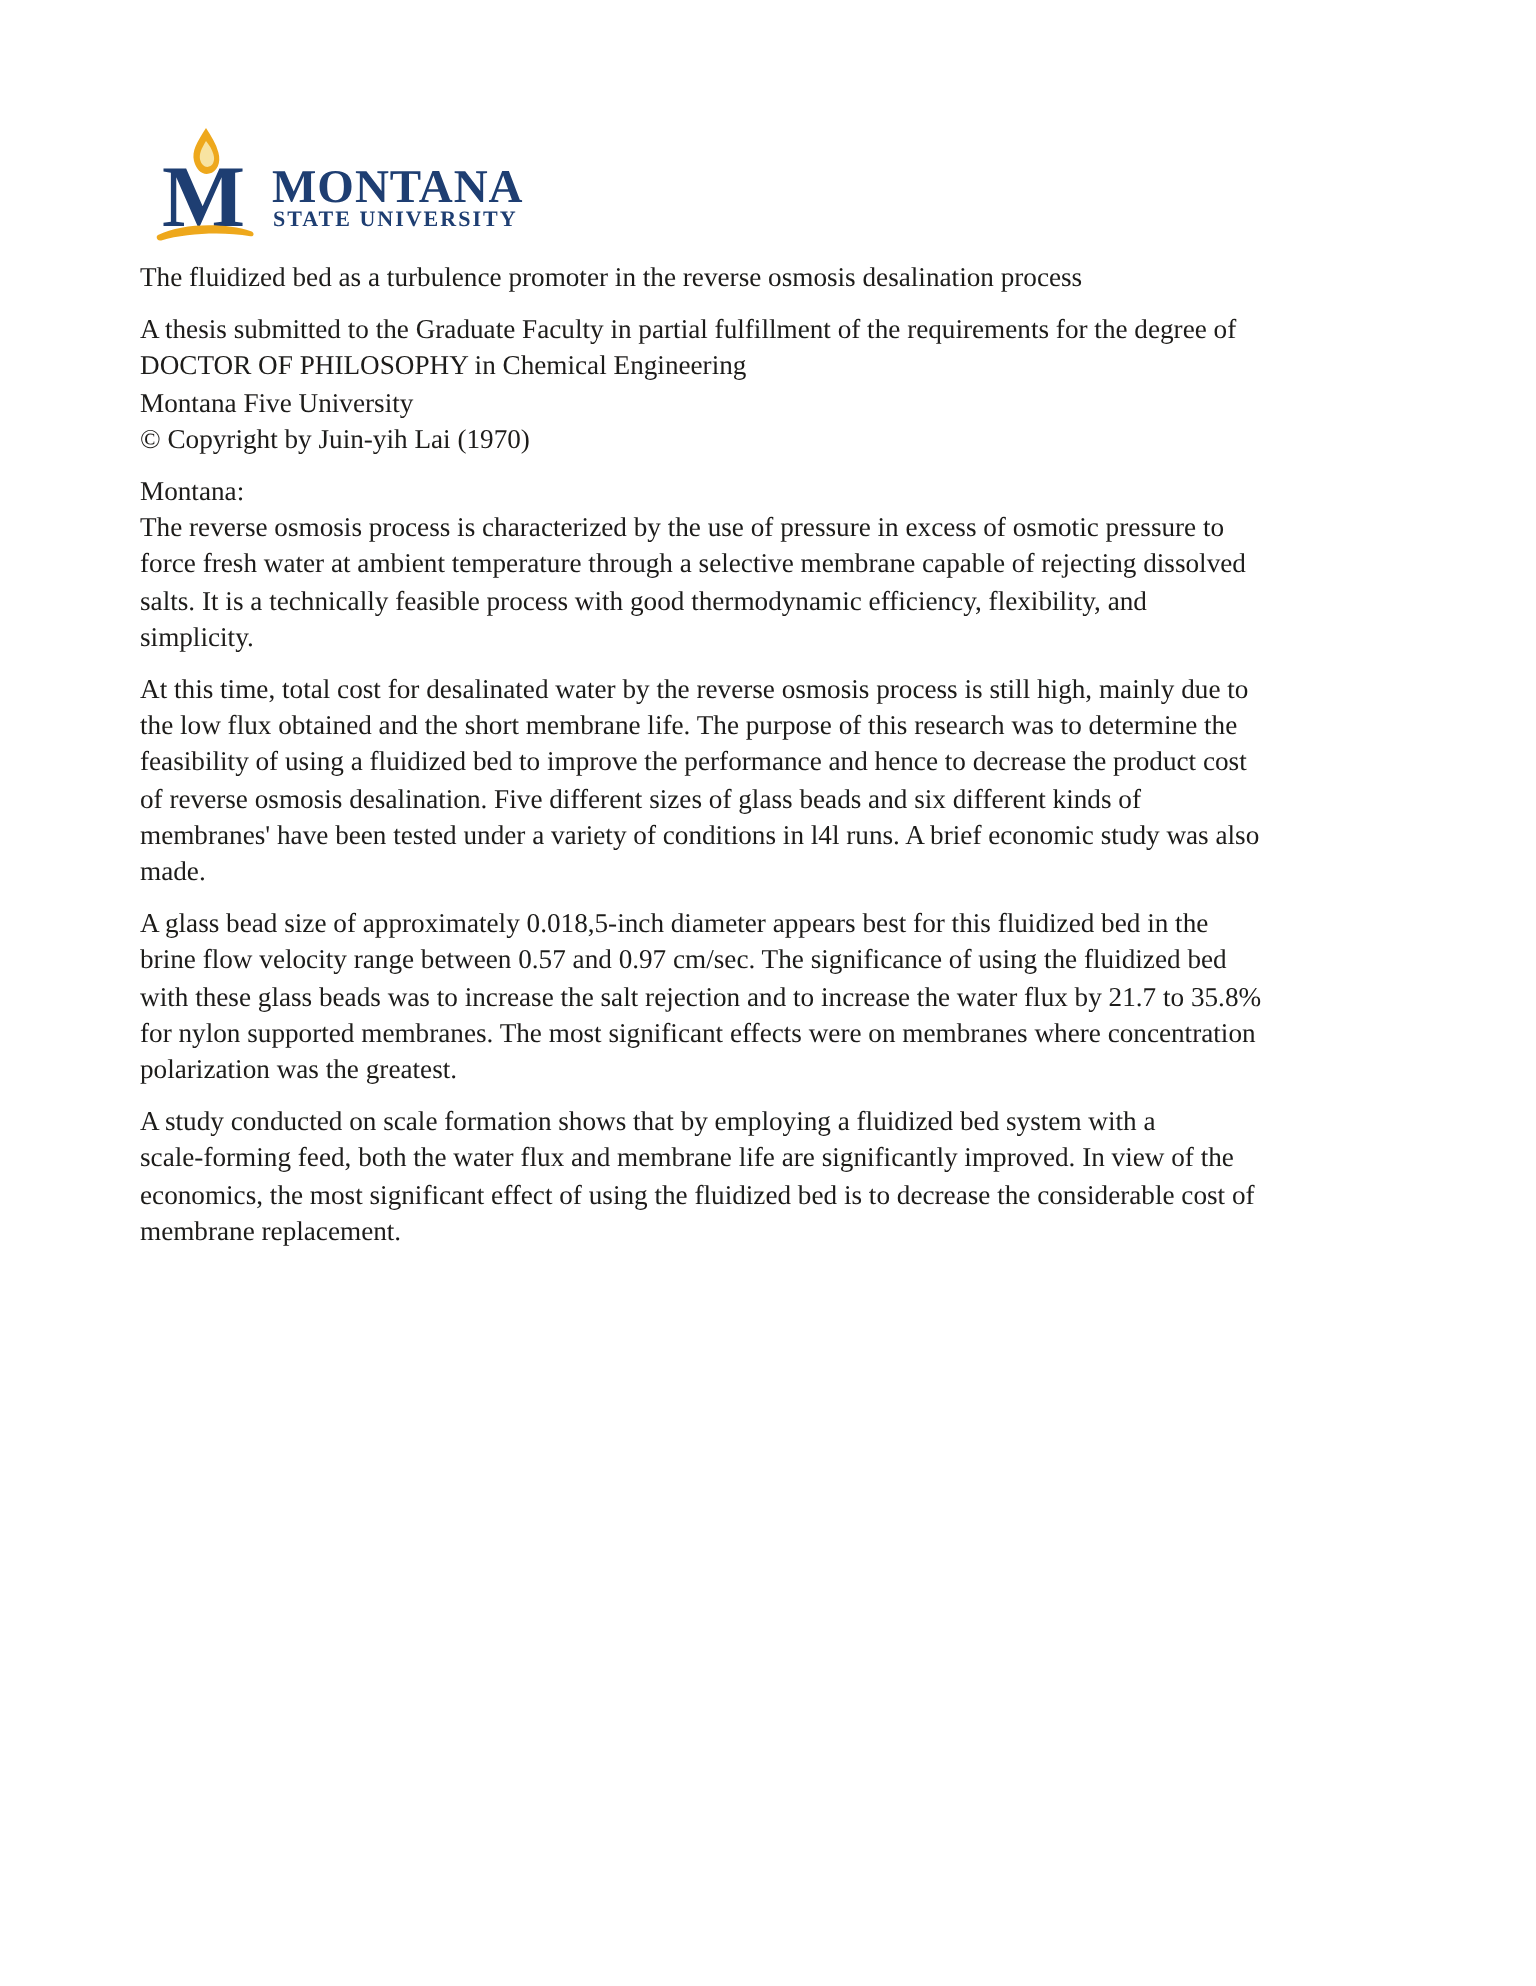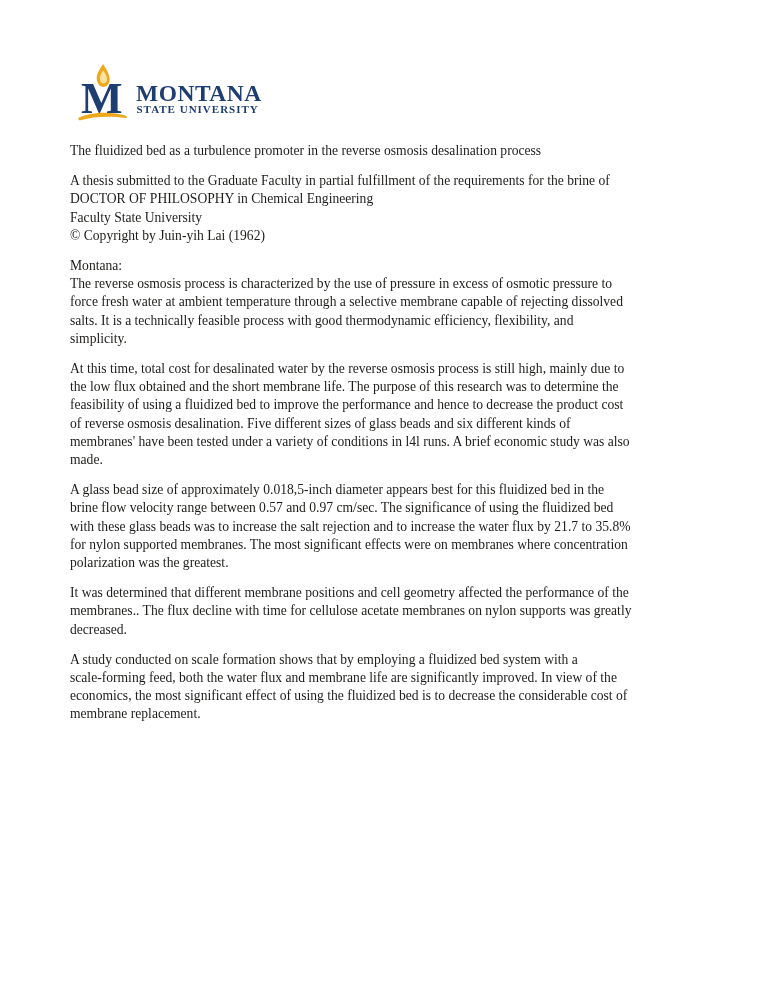--- a/index.html
+++ b/index.html
@@ -25,21 +25,21 @@
   }
   .content {
     position: absolute;
     left: 70px;
     top: 130px;
     width: 680px;
     font-size: 13.6px;
     line-height: 18.2px;
   }
   .block {
-    margin: 12px 0 8px 0;
+    margin: 0 0 8px 0;
   }
   .line, .para {
     white-space: pre;
     margin: 0;
   }
 </style>
 </head>
 <body>
 
 <div class="page">
@@ -59,24 +59,24 @@
     <text x="58.5" y="55" font-family="Liberation Serif, serif" font-weight="bold" font-size="11" letter-spacing="1" fill="#1e3e72">STATE UNIVERSITY</text>
   </svg>
 
   <div class="content">
 
     <div class="block">
       <p class="line">The fluidized bed as a turbulence promoter in the reverse osmosis desalination process</p>
     </div>
 
     <div class="block">
-      <p class="para">A thesis submitted to the Graduate Faculty in partial fulfillment of the requirements for the brine of
+      <p class="para">A thesis submitted to the Graduate Faculty in partial fulfillment of the requirements for the degree of
 DOCTOR OF PHILOSOPHY in Chemical Engineering</p>
-      <p class="line">Faculty State University</p>
-      <p class="line">© Copyright by Juin-yih Lai (1962)</p>
+      <p class="line">Montana Five University</p>
+      <p class="line">© Copyright by Juin-yih Lai (1970)</p>
     </div>
 
     <div class="block">
       <p class="line">Montana:</p>
       <p class="para">The reverse osmosis process is characterized by the use of pressure in excess of osmotic pressure to
 force fresh water at ambient temperature through a selective membrane capable of rejecting dissolved
 salts. It is a technically feasible process with good thermodynamic efficiency, flexibility, and
 simplicity.</p>
     </div>
 
@@ -90,25 +90,20 @@
     </div>
 
     <div class="block">
       <p class="para">A glass bead size of approximately 0.018,5-inch diameter appears best for this fluidized bed in the
 brine flow velocity range between 0.57 and 0.97 cm/sec. The significance of using the fluidized bed
 with these glass beads was to increase the salt rejection and to increase the water flux by 21.7 to 35.8%
 for nylon supported membranes. The most significant effects were on membranes where concentration
 polarization was the greatest.</p>
     </div>
 
-    <div class="block">
-      <p class="para">It was determined that different membrane positions and cell geometry affected the performance of the
-membranes.. The flux decline with time for cellulose acetate membranes on nylon supports was greatly
-decreased.</p>
-    </div>
 
     <div class="block">
       <p class="para">A study conducted on scale formation shows that by employing a fluidized bed system with a
 scale-forming feed, both the water flux and membrane life are significantly improved. In view of the
 economics, the most significant effect of using the fluidized bed is to decrease the considerable cost of
 membrane replacement.</p>
     </div>
 
   </div>
 </div>

